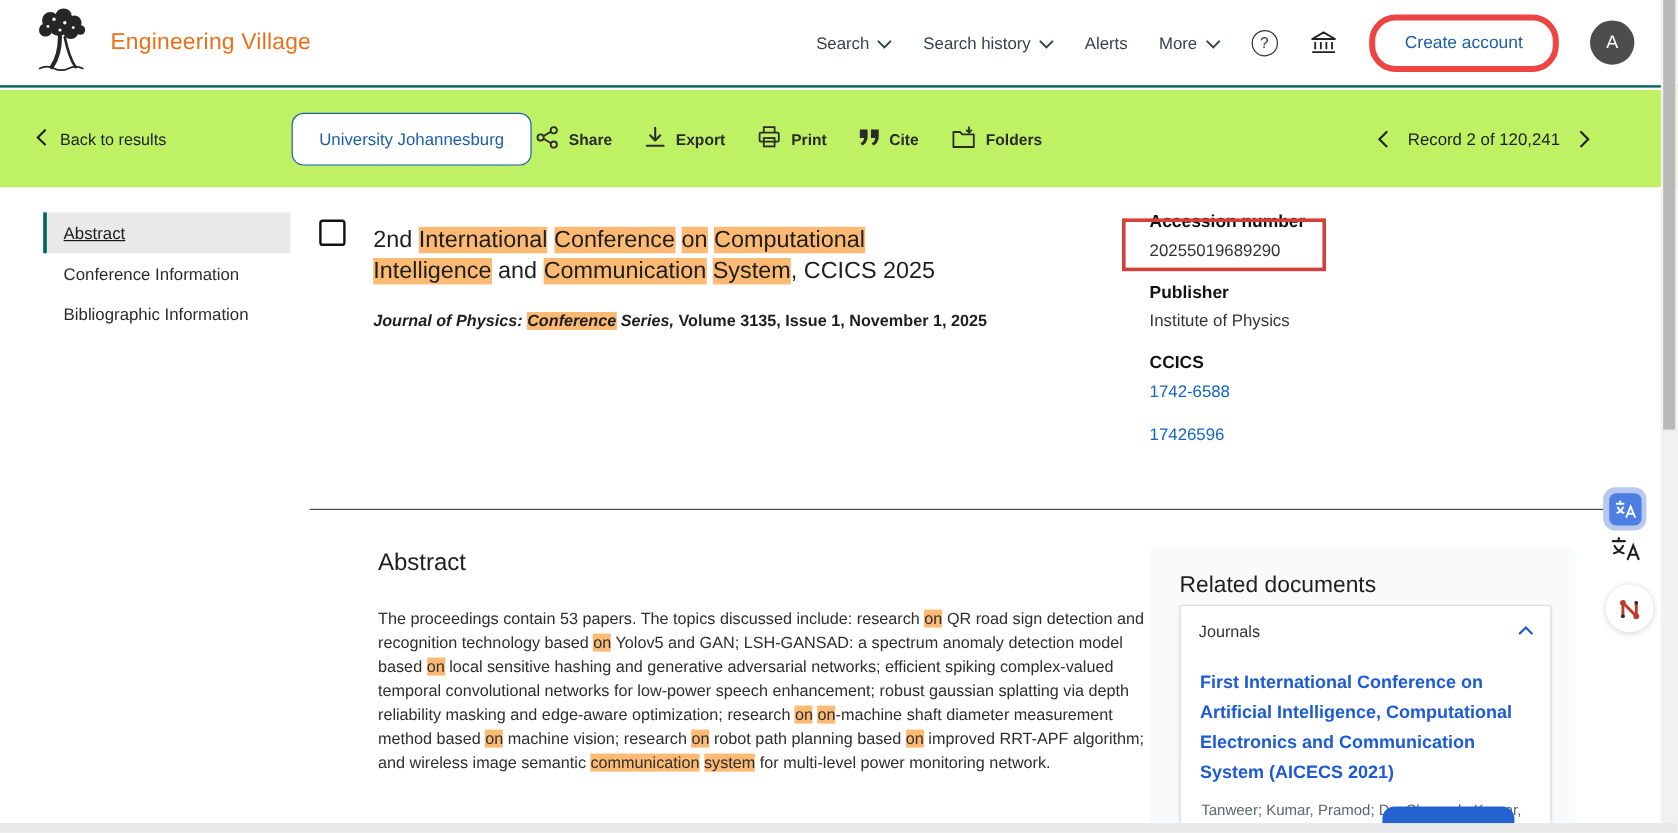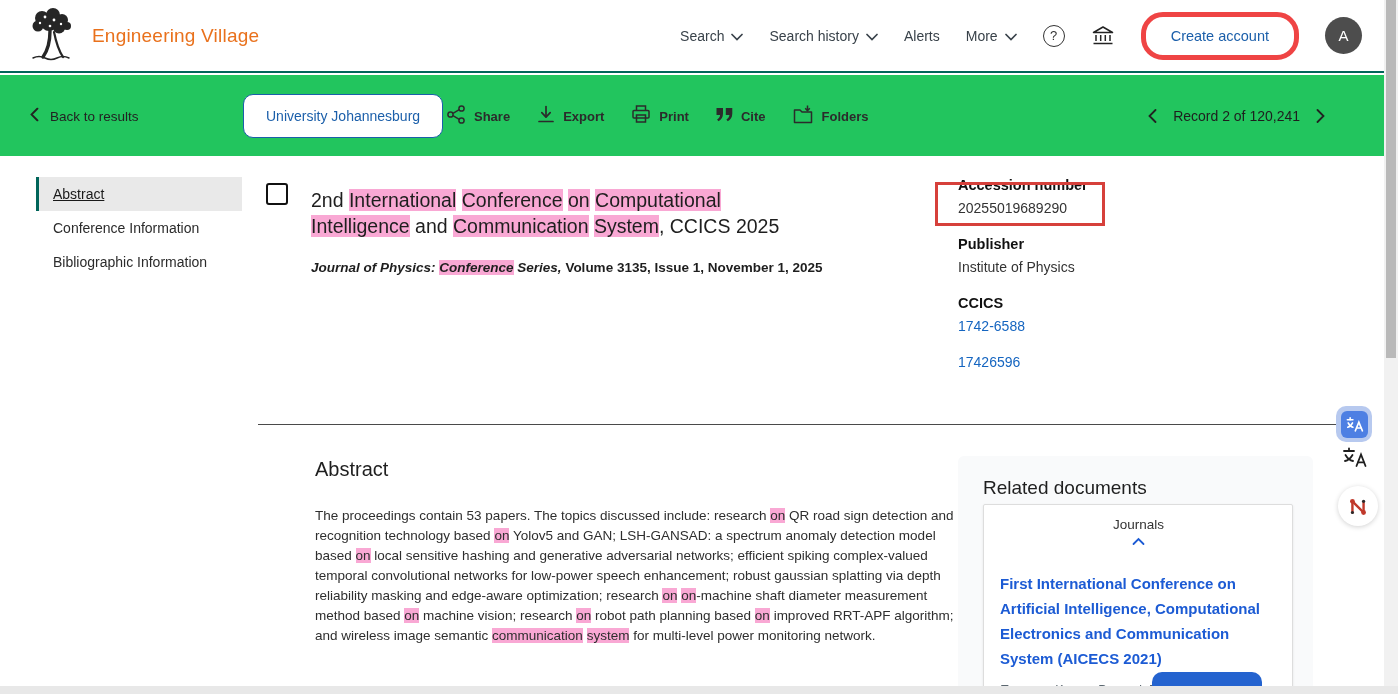--- a/index.html
+++ b/index.html
@@ -20,21 +20,21 @@
   .nav-item { display:flex; align-items:center; gap:7px; font-size:14px; color:#39424A; cursor:pointer; white-space:nowrap; }
   .icon-btn { display:flex; align-items:center; justify-content:center; cursor:pointer; }
   .qicon { width:22px; height:22px; border:1.5px solid #333; border-radius:50%;
            display:flex; align-items:center; justify-content:center; font-size:13px; color:#333; }
   .create-btn { border:5px solid #ef4444; color:#1B5FAA; background:#fff; border-radius:22px;
                 padding:11px 25px; font-size:14.5px; cursor:pointer; font-family:inherit; }
   .avatar { width:37px; height:37px; border-radius:50%; background:#4D4D4D; color:#fff;
             display:flex; align-items:center; justify-content:center; font-size:15px; cursor:pointer; }
 
   
-  .toolbar { position:absolute; top:75px; left:0; width:1398px; height:81px; background:#22c55e; }
+  .toolbar { position:absolute; top:75px; left:0; width:1398px; height:81px; background:#bef264; }
   .back { position:absolute; left:30px; top:50%; transform:translateY(-50%);
           display:flex; align-items:center; gap:11px; font-size:13.5px; color:#222; cursor:pointer; }
   .inst-btn { position:absolute; left:243px; top:50%; transform:translateY(-50%);
               background:#fff; border:1.5px solid #1B5FAA; color:#1B5FAA; border-radius:10px;
               padding:13px 22px; font-size:14px; cursor:pointer; font-family:inherit; }
   .actions { position:absolute; left:446px; top:50%; transform:translateY(-50%); display:flex; gap:27px;font-weight:bold; }
   .action { display:flex; align-items:center; gap:8px; font-size:13px; color:#2b2b2b; cursor:pointer; }
   .record-nav { position:absolute; right:73px; top:50%; transform:translateY(-50%);
                 display:flex; align-items:center; gap:16px; font-size:14px; color:#1e1e1e; }
   .record-nav .nav-arrow { cursor:pointer; display:flex; }
@@ -45,21 +45,21 @@
   .side-item.active { background:#E9E9E9; border-left-color:#00655A; text-decoration:underline; color:#1a1a1a; }
 
   
   .checkbox { position:absolute; left:266px; top:183px; width:22px; height:22px;
               border:2px solid #111; border-radius:3px; background:#fff; cursor:pointer; }
   .record-text { position:absolute; left:311px; top:178px; width:650px; }
   .kicker { display:flex; align-items:center; gap:10px; font-size:13px; color:#333; }
   .kicker .dot { font-size:11px; color:#555; }
   .title { margin-top:9px; width:505px; font-size:19.5px; line-height:26px; font-weight:400; color:#1E1E1E; }
   .source { margin-top:21px; font-size:13.5px; font-weight:700; color:#1E1E1E; }
-  .hl { background:#f9a8d4; }
+  .hl { background:#fdba74; }
   .it { font-style:italic; }
 
   
   .meta-col { position:absolute; left:958px; top:177px; width:330px; }
   .meta-block { margin-bottom:19px; }
   .meta-label { font-size:14.5px; font-weight:700; color:#111; line-height:17px; }
   .meta-value { margin-top:6px; font-size:14px; color:#333; line-height:17px; }
   .meta-value.link { color:#1565C0; cursor:pointer; }
   .red-box { position:absolute; left:935px; top:182px; width:170px; height:44px;
              border:3px solid #D6403B; pointer-events:none; z-index:5; }
@@ -69,22 +69,22 @@
   .abstract { position:absolute; left:315px; top:458px; width:648px; }
   .abstract h2 { font-size:20px; font-weight:400; color:#1F1F1F; }
   .abstract p { margin-top:25px; font-size:13.5px; line-height:20px; color:#2E2E2E; }
 
   
   .related-panel { position:absolute; left:958px; top:456px; width:355px; height:238px;
                    background:#F9FAFB; border-radius:6px; }
   .related-panel h2 { font-size:19px; font-weight:400; color:#1F1F1F; margin:21px 0 0 25px; }
   .rel-card { position:absolute; left:25px; top:48px; width:310px; height:200px; background:#fff;
               border:1px solid #DDD; border-radius:2px; box-shadow:0 1px 3px rgba(0,0,0,.08); }
-  .rel-card-head { display:flex; align-items:center; justify-content:flex-start;
-                   padding:12px 14px 8px 15px; cursor:pointer;flex-direction:column; }
+  .rel-card-head { display:flex; align-items:center; justify-content:space-between;
+                   padding:12px 14px 8px 15px; cursor:pointer; }
   .rel-group { font-size:13.5px; color:#333; }
   .rel-title { display:block; margin:13px 16px 0; width:270px; font-size:15px; line-height:25px;
                font-weight:700; color:#1C5BD4; text-decoration:none; cursor:pointer; }
   .rel-authors { margin:8px 16px 0 17px; font-size:12.5px; line-height:22px; color:#5B6770; }
 
   .feedback-btn { position:absolute; left:1152px; top:672px; width:110px; height:46px;
                   background:#2463CF; border-radius:10px; z-index:30; cursor:pointer;
                   display:flex; align-items:center; padding-left:13px; gap:8px; }
 
   

